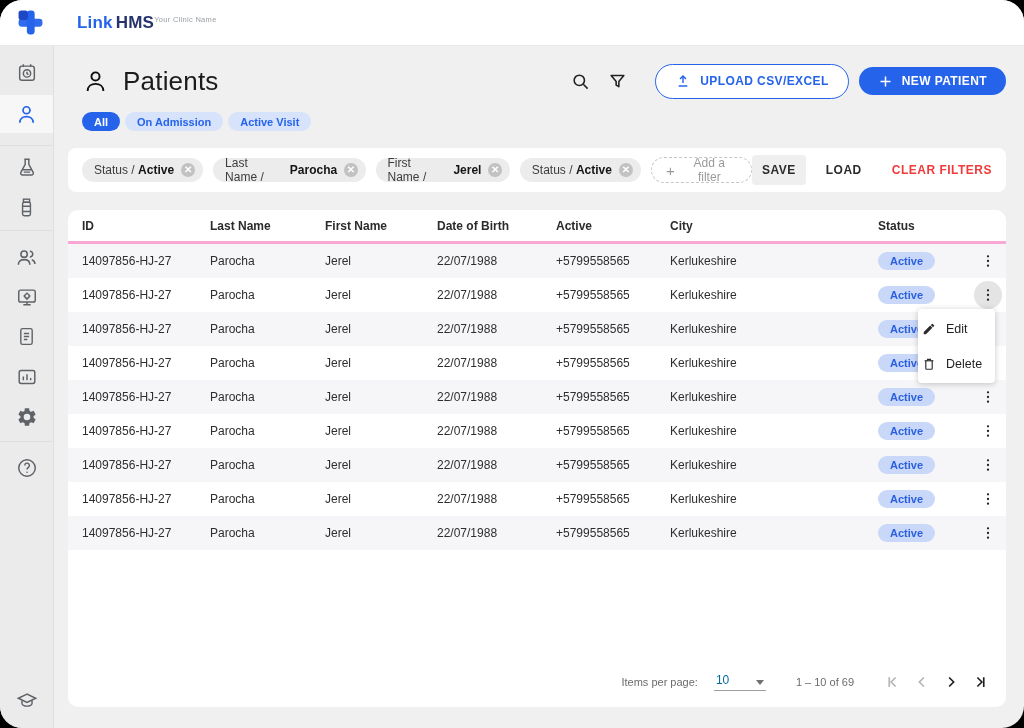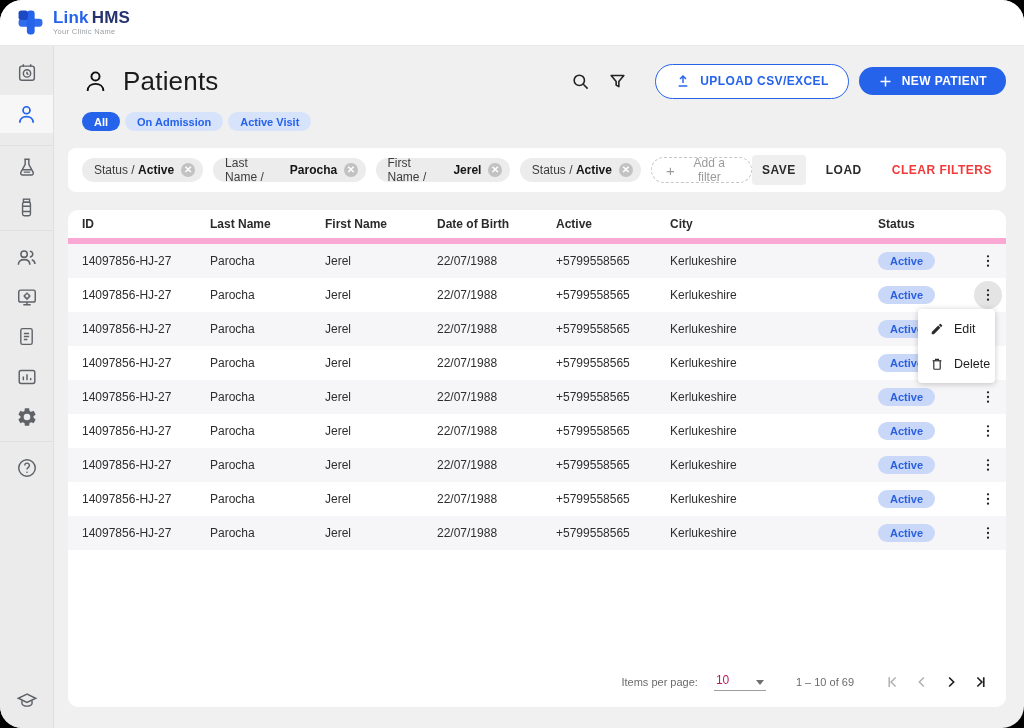--- a/index.html
+++ b/index.html
@@ -2,21 +2,21 @@
 <html><head>
 <meta charset="utf-8">
 <style>
   * { margin:0; padding:0; box-sizing:border-box; }
   html,body { width:1024px; height:728px; background:#000; font-family:"Liberation Sans", sans-serif; }
   .window { position:absolute; inset:0; border-radius:22px; overflow:hidden; background:#f0f0f1; }
 
   
   .topbar { position:absolute; top:0; left:0; right:0; height:46px; background:#fff; border-bottom:1px solid #e9e9e9; display:flex; align-items:center; justify-content:space-between; z-index:20; }
   .logo { display:flex; align-items:center; gap:9px; padding-left:17px; }
-  .logo-text-stack { display:flex; flex-direction:column; line-height:1; }
+  .logo-text-stack { display:flex; line-height:1;margin-left:24px; }
   .logo-name { font-size:17px; font-weight:bold; letter-spacing:.2px; }
   .logo-name .ln1 { color:#2563eb; }
   .logo-name .ln2 { color:#25336e; margin-left:3px; }
   .logo-tagline { font-size:7.5px; color:#9aa0a6; margin-top:2px; letter-spacing:.3px; }
   .topbar-right { display:flex; align-items:center; padding-right:18px; }
   .lang { display:flex; align-items:center; gap:8px; cursor:pointer; }
   .lang-label { font-size:13px; font-weight:bold; color:#2b2b2b; }
   .logout-btn { margin-left:42px; display:flex; align-items:center; cursor:pointer; }
 
   
@@ -50,38 +50,38 @@
   .add-filter { height:26px; display:flex; align-items:center; gap:7px; border:1px dashed #c6c6c6; border-radius:14px; padding:0 14px; color:#9a9a9a; font-size:12px; background:transparent; font-family:inherit; cursor:pointer; }
   .add-plus { font-size:15px; line-height:1; color:#9a9a9a; }
   .filter-actions { display:flex; align-items:center; gap:10px; }
   .txt-btn { border:none; background:none; font-family:inherit; font-size:12px; font-weight:bold; letter-spacing:.5px; color:#2b2b2b; cursor:pointer; padding:8px 10px; border-radius:4px; }
   .txt-btn.saved { background:#efefef; }
   .txt-btn.danger { color:#f23a3a; padding-right:0; }
 
   
   .table-card { position:absolute; top:164px; left:14px; right:18px; bottom:21px; background:#fff; border-radius:10px; overflow:hidden; }
   .t-row { display:grid; grid-template-columns:128px 115px 112px 119px 114px 208px 92px 1fr; align-items:center; height:34px; padding-left:14px; }
-  .t-head { border-bottom:6px solid #f9a8d4; }
+  .t-head { border-bottom:3px solid #f9a8d4; }
   .t-head .t-cell { font-size:12px; font-weight:bold; color:#2b2b2b; }
   .t-cell { font-size:12px; color:#2e2e2e; white-space:nowrap; overflow:hidden; }
   .t-body .t-row.alt { background:#f6f6f8; }
   .badge { display:inline-block; padding:3px 12px; border-radius:10px; background:#c9d8f8; color:#2a5fe0; font-size:11px; font-weight:bold; }
   .kebab-cell { display:flex; justify-content:center; align-items:center; }
   .kebab { width:28px; height:28px; border-radius:50%; display:flex; align-items:center; justify-content:center; cursor:pointer; background:transparent; border:none; }
   .kebab.open { background:#e4e4e5; }
 
   
   .row-menu { position:absolute; left:918px; top:309px; width:77px; background:#fff; border-radius:4px; box-shadow:0 1px 6px rgba(0,0,0,.22); z-index:50; padding:2px 0; }
-  .menu-item { height:35px; display:flex; align-items:center; gap:10px; padding-left:12px; font-size:12.5px; color:#1f1f1f; cursor:pointer; }
+  .menu-item { height:35px; display:flex; align-items:center; gap:10px; padding-left:4px; font-size:12.5px; color:#1f1f1f; cursor:pointer; }
 
   
   .pagination { position:absolute; right:12px; bottom:8px; height:34px; display:flex; align-items:center; }
   .pg-label { font-size:11px; color:#6b6b6b; }
   .pg-select { display:flex; align-items:flex-end; justify-content:space-between; width:52px; margin-left:16px; border-bottom:1px solid #9e9e9e; padding:0 2px 3px 2px; cursor:pointer; }
-  .pg-select-val { font-size:12px; color:#be185d; }
+  .pg-select-val { font-size:12px; color:#0369a1; }
   .pg-caret { width:0; height:0; border-left:4px solid transparent; border-right:4px solid transparent; border-top:5px solid #6f6f6f; margin-bottom:2px; }
   .pg-range { font-size:11px; color:#6b6b6b; margin-left:30px; }
   .pg-nav { display:flex; align-items:center; margin-left:24px; }
   .pg-btn { background:none; border:none; padding:0; width:29px; height:28px; display:flex; align-items:center; justify-content:center; cursor:pointer; }
 </style>
 </head>
 <body>
 
 <div class="window">
 

